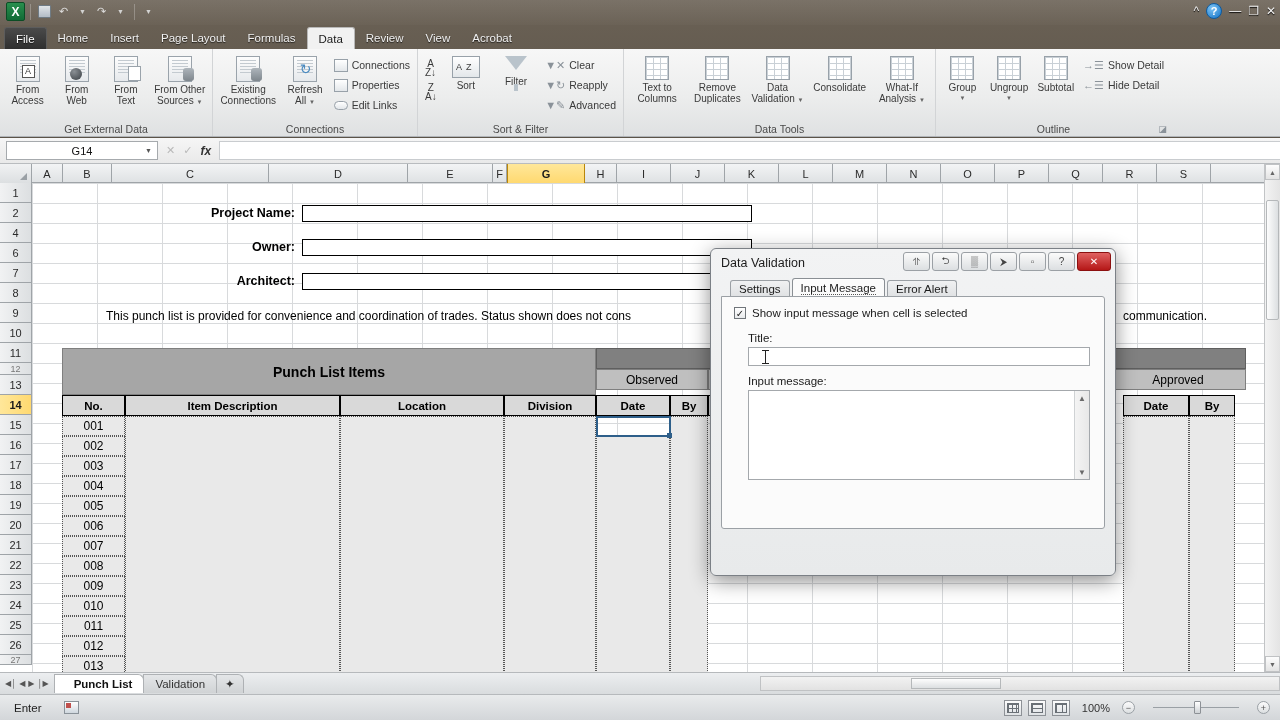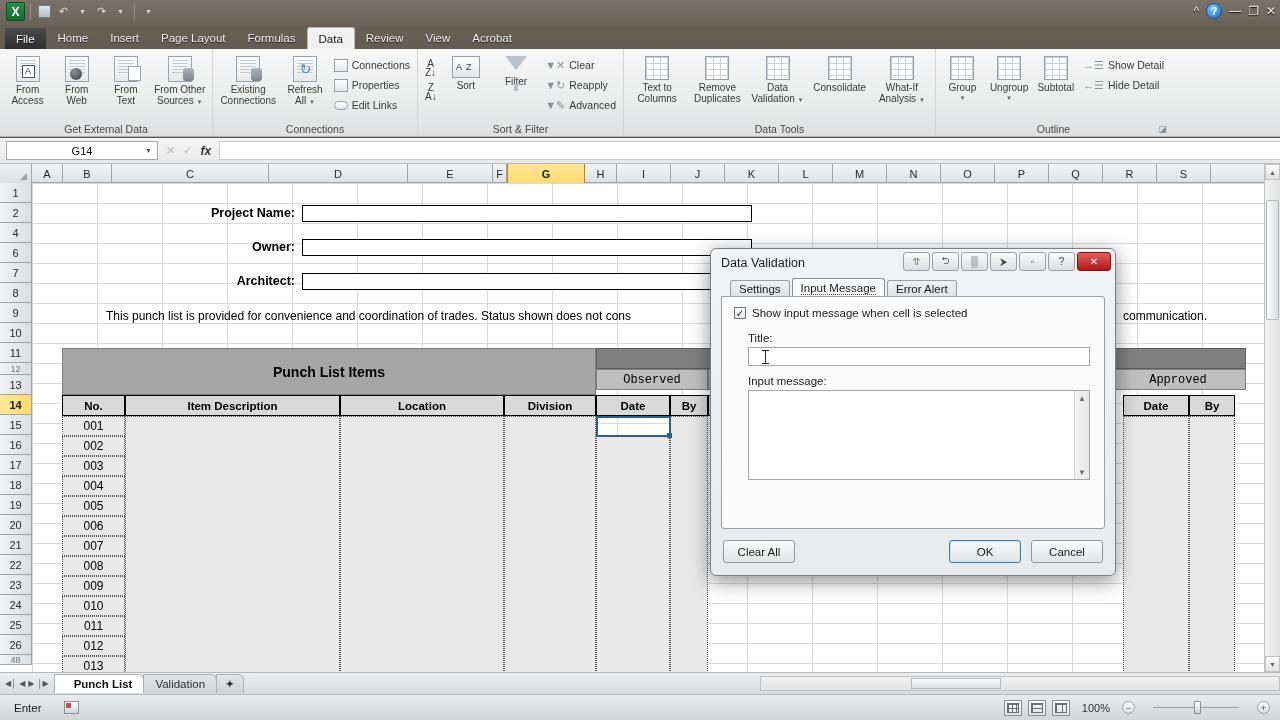--- a/index.html
+++ b/index.html
@@ -196,21 +196,21 @@
     background: #a6a6a6; border: 1px solid #7f7f7f;
     display:flex;align-items:center;justify-content:center;
     font-weight: bold; font-size: 14px; color:#000;
   }
   .plband {
     background: #808080; border:1px solid #5f5f5f; color:#fff; font-weight:bold;
     display:flex;align-items:center;justify-content:center; font-size:11.5px;
   }
   .plsub {
     background: #bfbfbf; border:1px solid #7f7f7f; color:#000;
-    display:flex;align-items:center;justify-content:center; font-size:12px;font-family:Liberation Mono, monospace;
+    display:flex;align-items:center;justify-content:center; font-size:12px;
   }
   .plcolhdr {
     background: #d9d9d9; border:1px solid #000; color:#000; font-weight:bold;
     display:flex;align-items:center;justify-content:center; font-size:11.5px;
   }
   .datacell { background:#e9e9e9; border:1px dotted #555; }
   .rownum { display:flex;align-items:center;justify-content:center; font-size:12px;text-align:right; }
   .note { font-size: 12px; color:#000000; white-space: nowrap; }
   .selcell { position:absolute; border:2px solid #2e5f8a; background:transparent; }
   .selcell::after{ content:""; position:absolute; right:-3px; bottom:-3px; width:5px;height:5px;background:#2e5f8a; }
@@ -638,21 +638,21 @@
       <div class="rh">17</div>
       <div class="rh">18</div>
       <div class="rh">19</div>
       <div class="rh">20</div>
       <div class="rh">21</div>
       <div class="rh">22</div>
       <div class="rh">23</div>
       <div class="rh">24</div>
       <div class="rh">25</div>
       <div class="rh">26</div>
-      <div class="rh" style="height:10px;font-size:9px;color:#777">48</div>
+      <div class="rh" style="height:10px;font-size:9px;color:#777">27</div>
     </div>
 
     <div class="cells">
       <div class="gridlines"></div>
 
       <div class="cellbox hdr-label" style="left:48px;top:22px;width:220px;height:17px;line-height:17px">Project Name:</div>
       <div class="cellbox inputline" style="left:270px;top:22px;width:450px;height:17px"></div>
 
       <div class="cellbox hdr-label" style="left:48px;top:56px;width:220px;height:17px;line-height:17px">Owner:</div>
       <div class="cellbox inputline" style="left:270px;top:56px;width:450px;height:17px"></div>
@@ -796,22 +796,15 @@
         <div class="field-label" style="margin-top:9px">Input message:</div>
         <div class="textarea-box">
           <div class="ta-scroll">
             <div class="ta-arrow">▲</div>
             <div class="ta-arrow">▼</div>
           </div>
         </div>
       </div>
     </div>
 
-    <div class="dlg-buttons">
-      <div class="btn">Clear All</div>
-      <div class="btn-right">
-        <div class="btn primary">OK</div>
-        <div class="btn">Cancel</div>
-      </div>
-    </div>
   </div>
 
 </div>
 
 </body></html>

